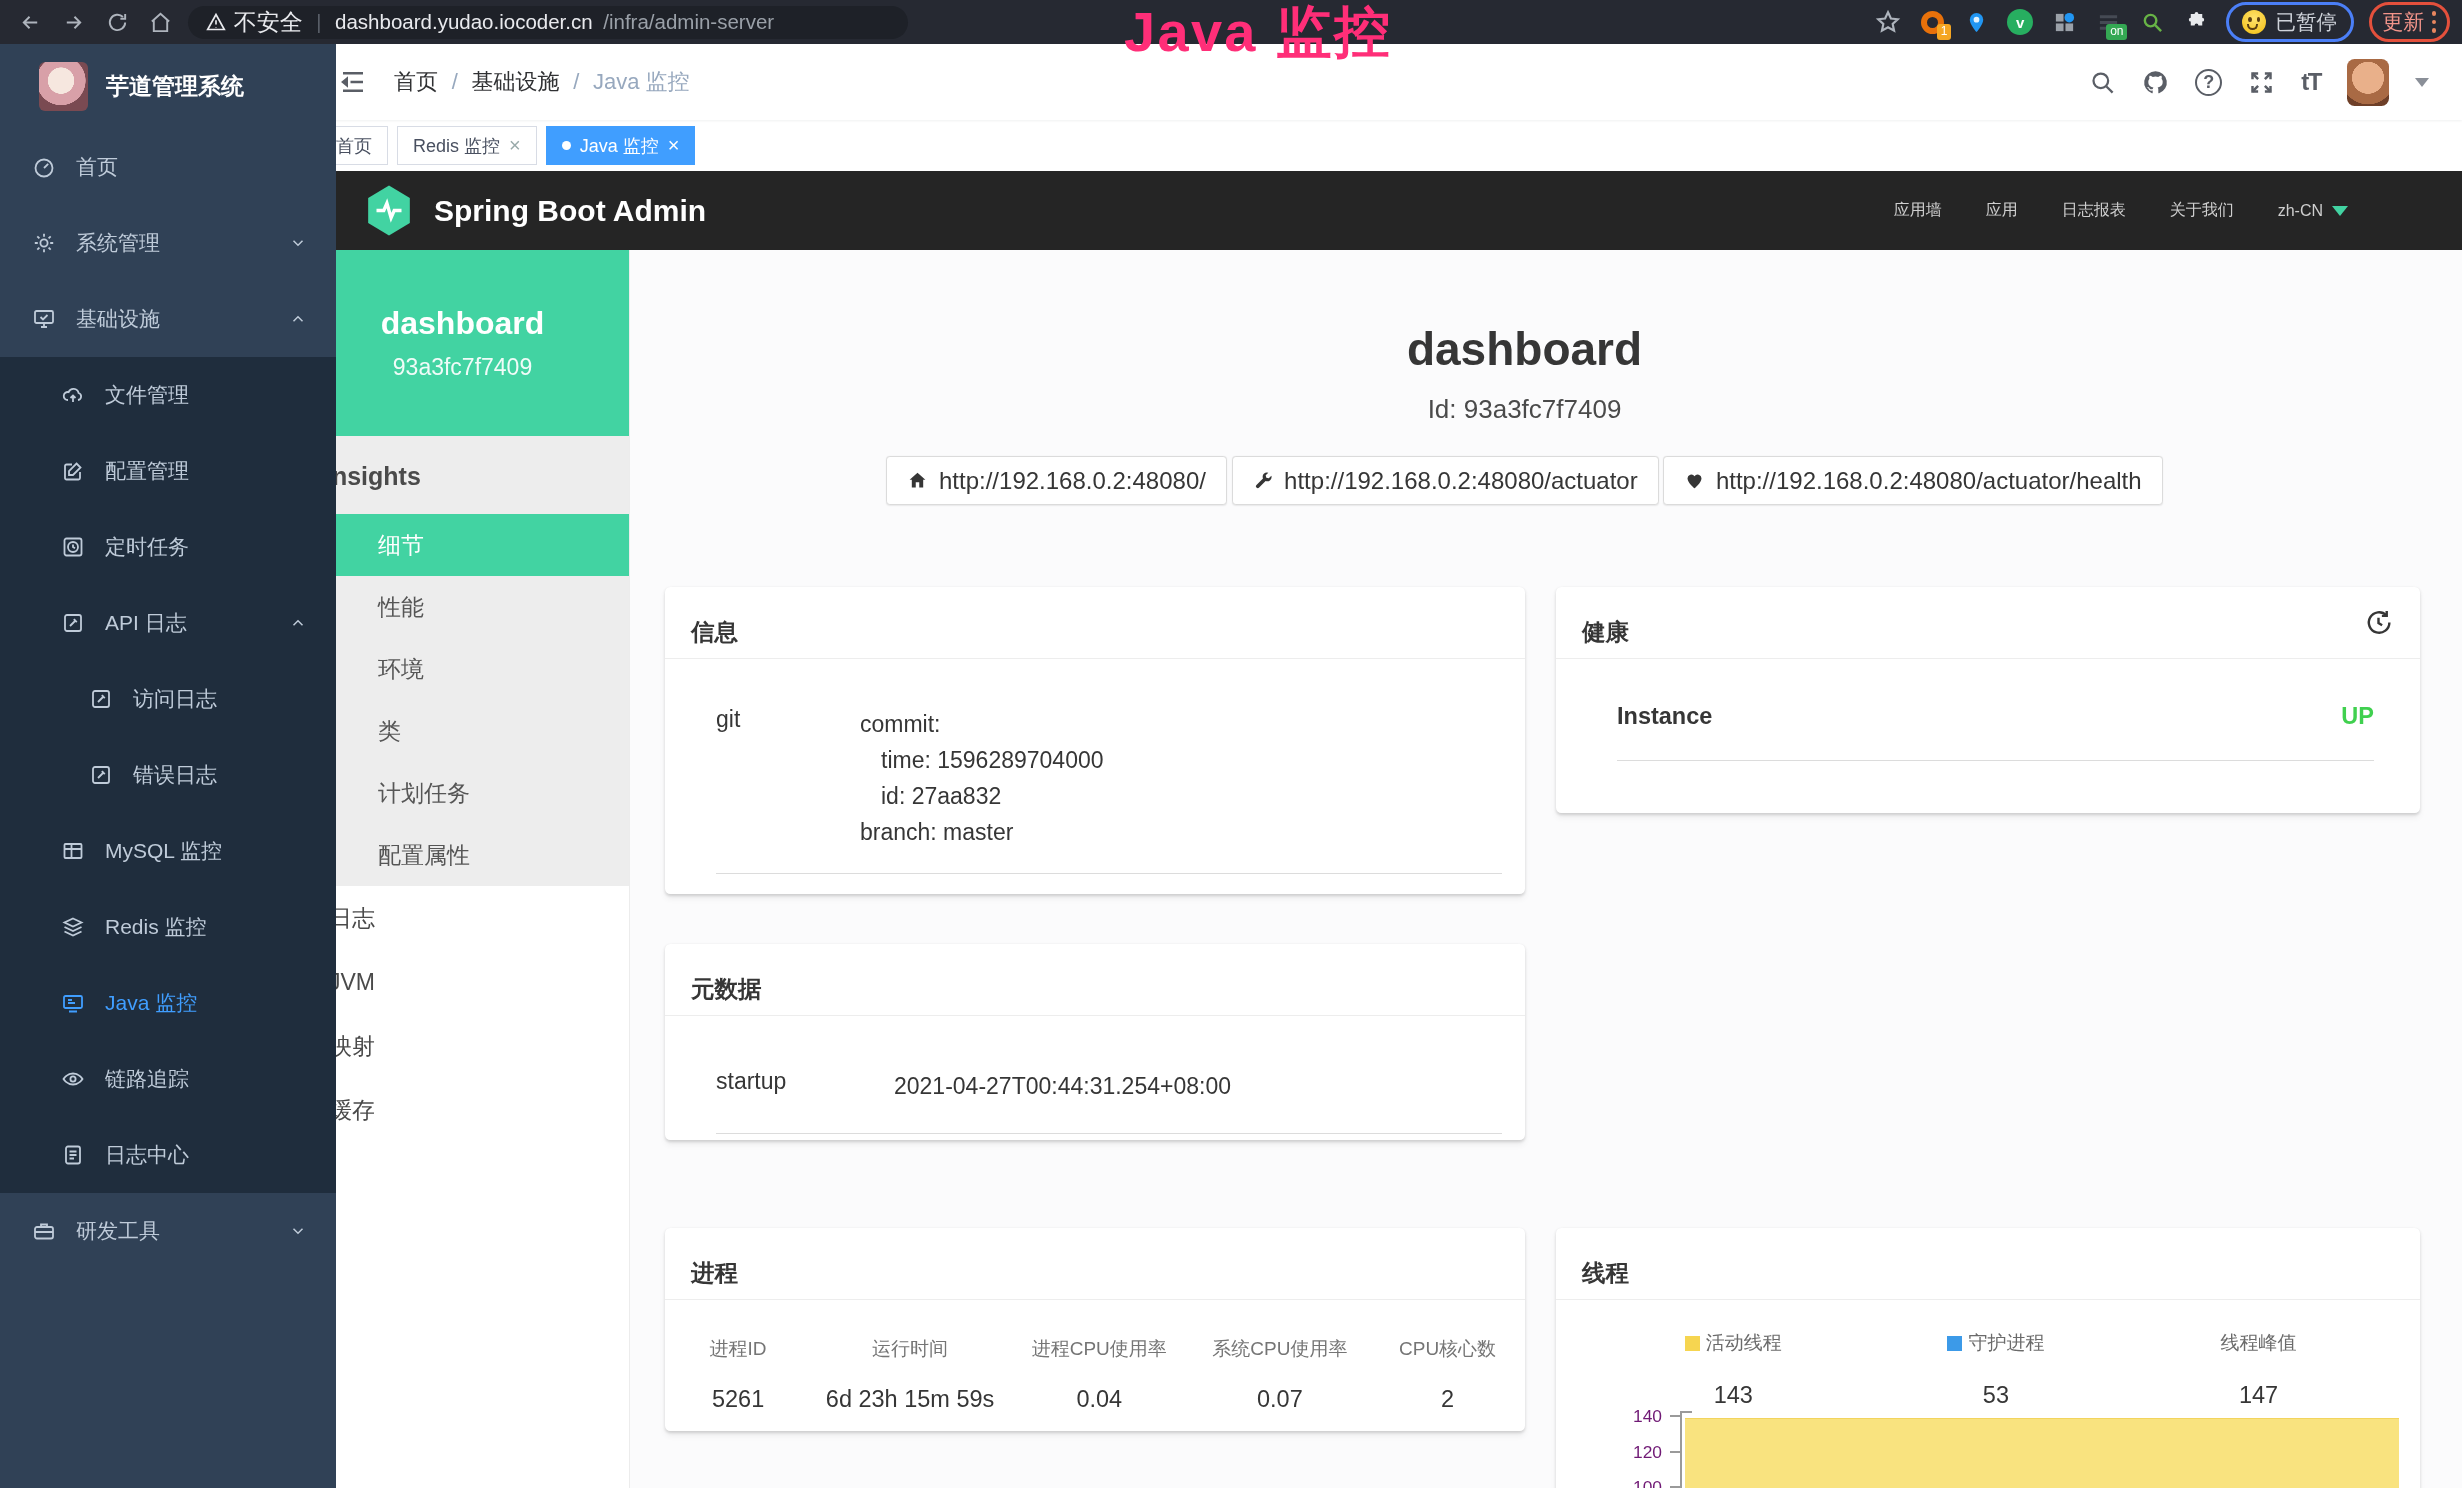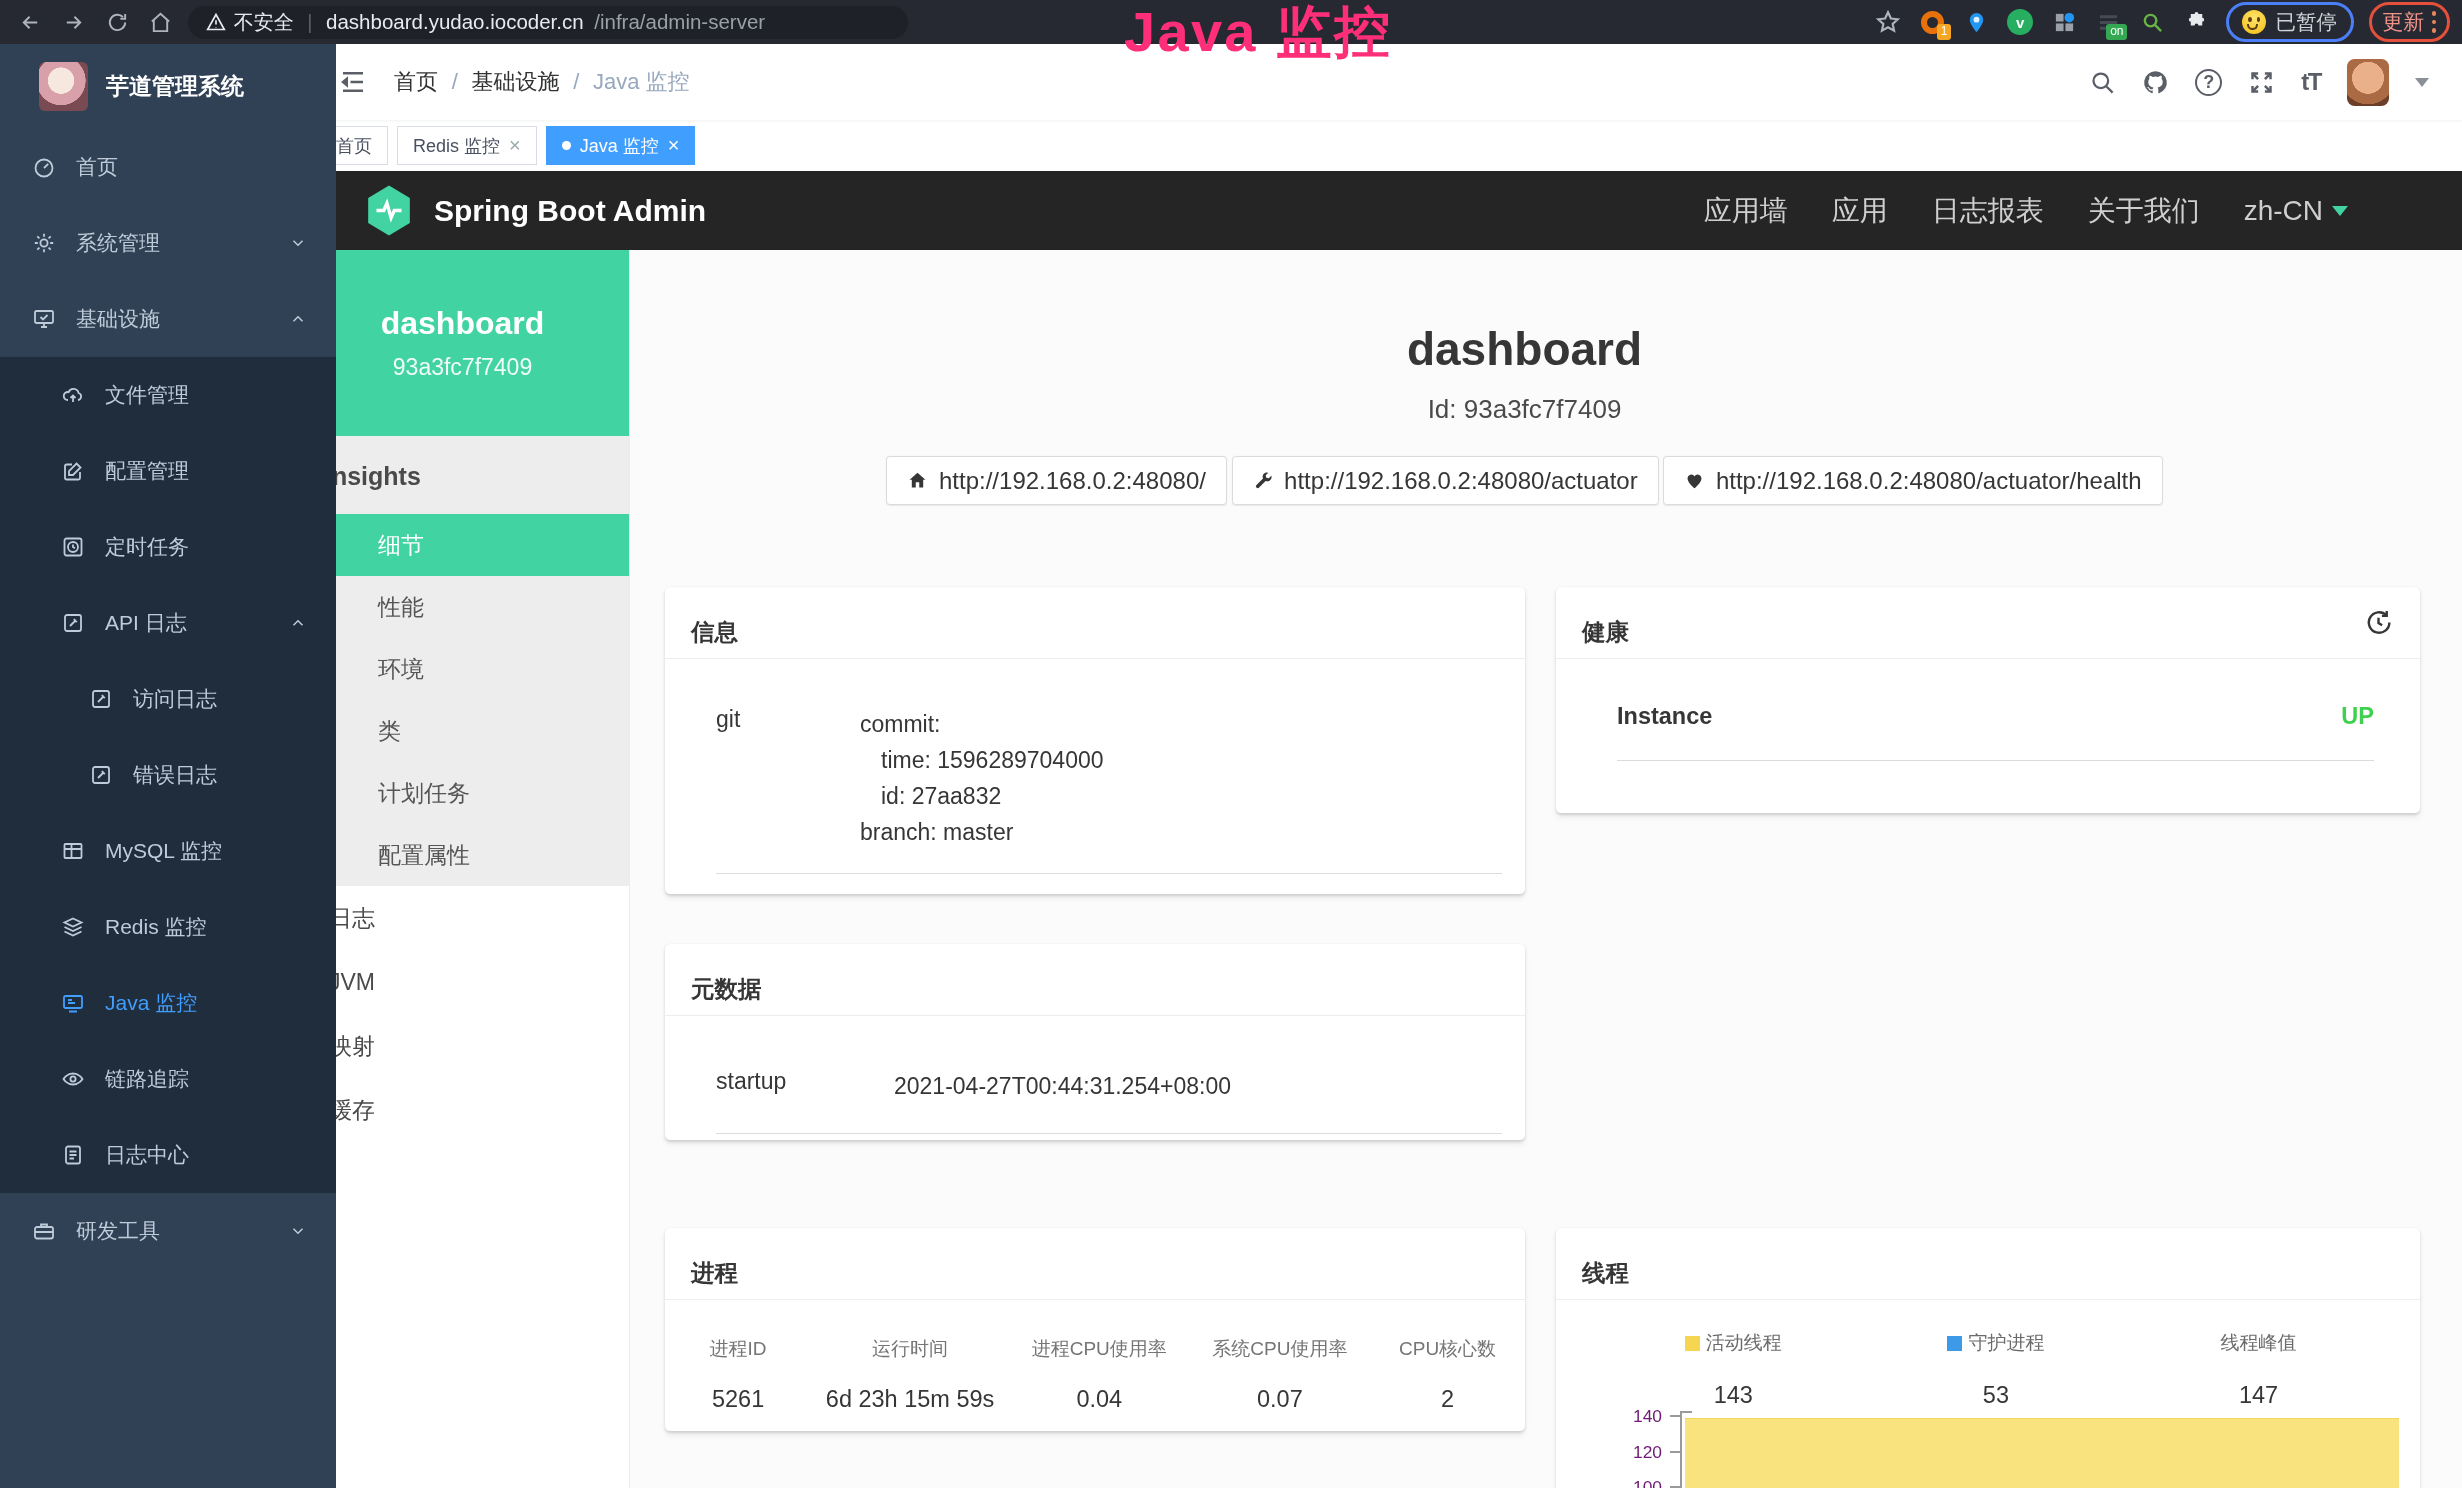--- a/index.html
+++ b/index.html
@@ -9,21 +9,21 @@
     background:#fbfbfc; font-family:"Liberation Sans","DejaVu Sans",sans-serif;
   }
   
   .browser { position:absolute; top:0; left:0; width:100%; height:44px;
     background:#262932; display:flex; align-items:center; z-index:40; }
   .bnav { display:flex; align-items:center; gap:10.6px; padding-left:13.7px; }
   .bico { width:33px; height:33px; display:flex; align-items:center; justify-content:center; color:#aeb4bd; }
   .bico svg { width:23px; height:23px; }
   .omnibox { margin-left:10.6px; height:33px; width:720px; background:#1e2128; border-radius:16.7px;
     display:flex; align-items:center; padding:0 18px; gap:10.6px; }
-  .omni-sec { color:#e9eaee; font-size:20px; display:flex; align-items:center; gap:7.6px; }
+  .omni-sec { color:#e9eaee; font-size:23px; display:flex; align-items:center; gap:7.6px; }
   .omni-sep { color:#5b6069; font-size:20px; padding:0 3px; }
   .omni-host { color:#e9eaee; font-size:20.5px; }
   .omni-path { color:#9aa0a8; font-size:20.5px; }
   .bspacer { flex:1; }
   .bright { display:flex; align-items:center; gap:15px; padding-right:12px; }
   .extico { width:29px; height:29px; display:flex; align-items:center; justify-content:center; position:relative; }
   .badge { position:absolute; right:-4.6px; bottom:-3px; background:#f5a623; color:#fff; font-size:12px;
     border-radius:3px; padding:0.8px 3.8px; line-height:13.7px; }
   .badge.on { background:#34a853; }
   .pill-paused { display:flex; align-items:center; gap:9px; border:3px solid #4b7ff7; border-radius:23px;
@@ -74,21 +74,21 @@
   .tab .tab-close { font-size:20px; color:#9aa;  }
   .tab.active { background:#409eff; border-color:#409eff; color:#fff; }
   .tab.active .tab-close { color:#fff; }
   .tab-dot { width:9px; height:9px; border-radius:50%; background:#fff; }
   
   .sba-head { position:absolute; left:296px; top:171px; right:0; height:79px; background:#252525; display:flex; align-items:center; z-index:6; }
   .sba-brandwrap { display:flex; align-items:center; gap:20px; padding-left:68px; }
   .sba-logo { width:50px; height:55px; }
   .sba-brand { color:#fff; font-size:30px; font-weight:bold; }
   .sba-nav { margin-left:auto; display:flex; align-items:center; gap:44px; padding-right:114px; }
-  .sba-nav .sn { color:#cfcfcf; font-size:28px; cursor:pointer;text-align:right; }
+  .sba-nav .sn { color:#cfcfcf; font-size:16px; cursor:pointer;text-align:right; }
   .lang { display:flex; align-items:center; gap:9px; }
   .caret-green { width:0; height:0; border-left:8.3px solid transparent; border-right:8.3px solid transparent; border-top:10px solid #42d3a2; }
   
   .sba-side { position:absolute; left:296px; top:250px; width:334px; bottom:0; background:#fff; border-right:0.8px solid #ececec; z-index:4; }
   .inst-head { height:186px; background:#42d3a2; display:flex; flex-direction:column; align-items:center; justify-content:center; gap:12px; }
   .inst-name { color:#fff; font-size:32px; font-weight:bold; }
   .inst-id { color:rgba(255,255,255,.92); font-size:23px; }
   .insights { background:#ededed; border-left:6px solid #42d3a2; }
   .insights-title { padding:26px 0 23px 23px; font-size:25px; font-weight:bold; color:#4a4a4a; }
   .in-item { height:62px; display:flex; align-items:center; padding-left:76px; font-size:23px; color:#565656; cursor:pointer; }

